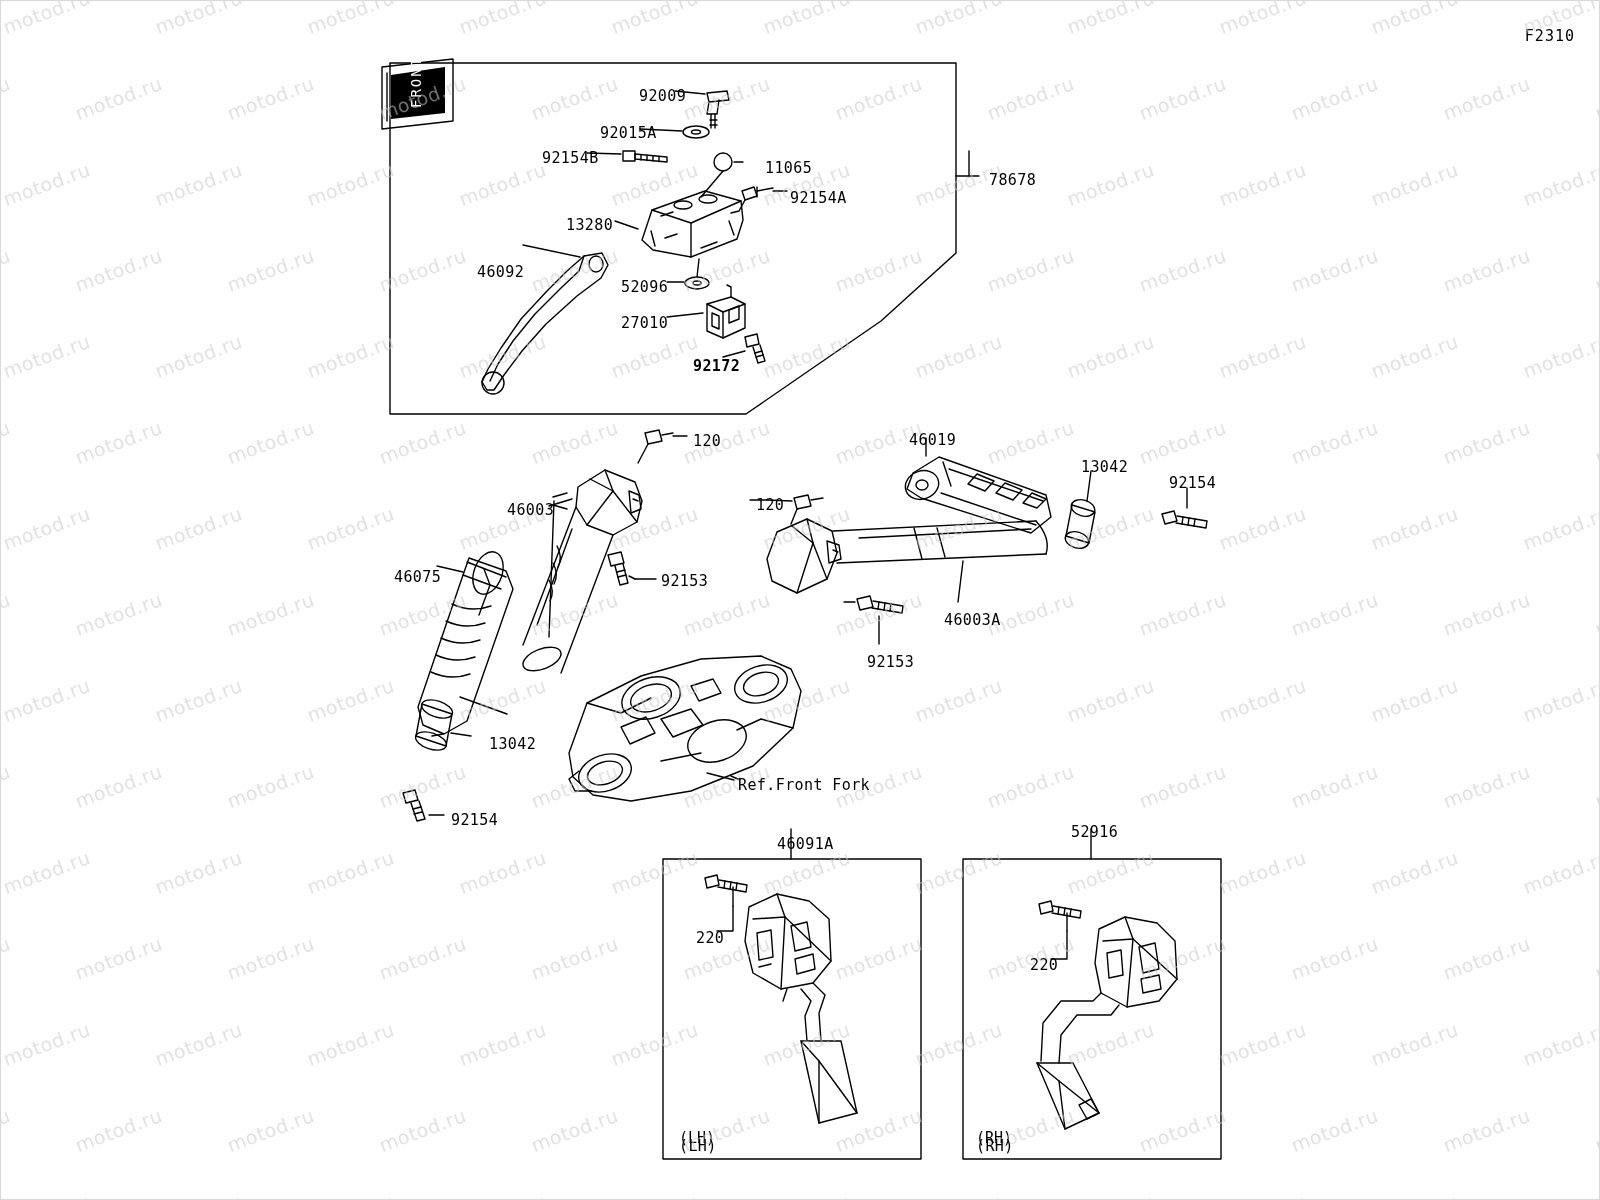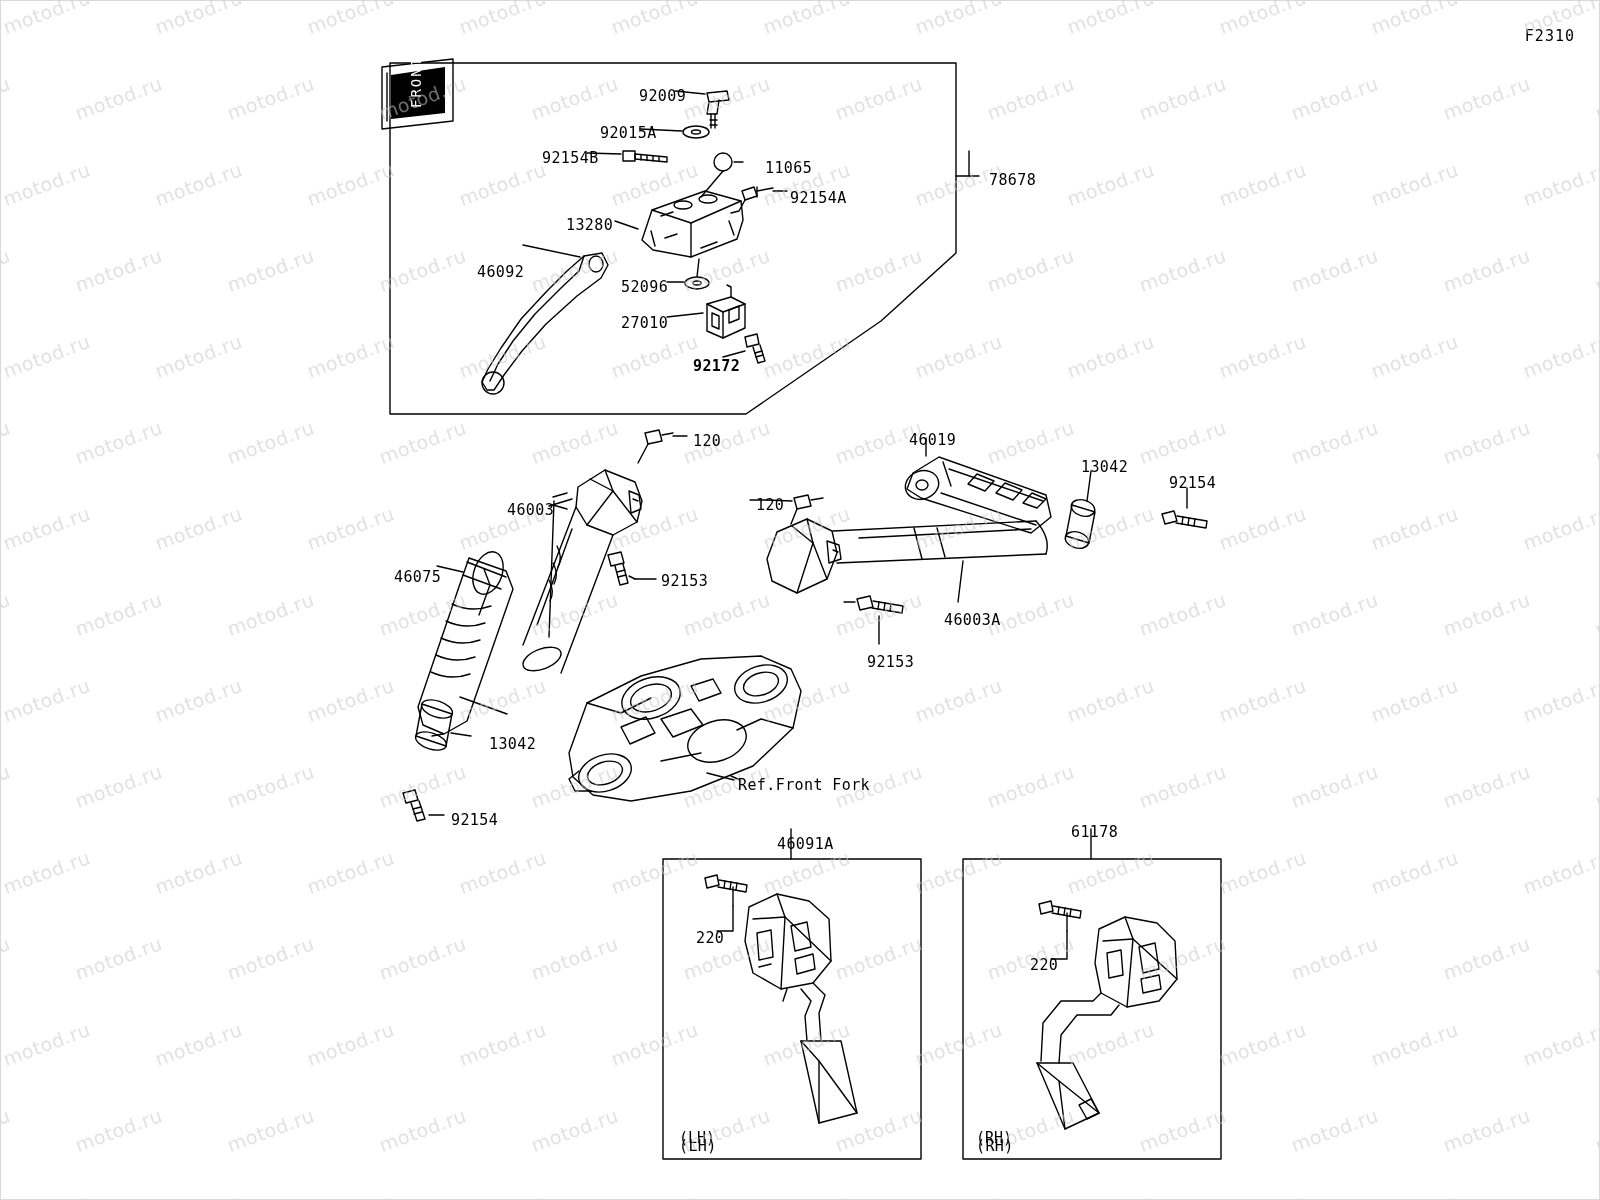--- a/index.html
+++ b/index.html
@@ -576,21 +576,21 @@
       <div class="lbl" style="left: 755px; top: 495px;">120</div>
       <div class="lbl" style="left: 393px; top: 567px;">46075</div>
       <div class="lbl" style="left: 488px; top: 734px;">13042</div>
       <div class="lbl" style="left: 450px; top: 810px;">92154</div>
       <div class="lbl" style="left: 908px; top: 430px;">46019</div>
       <div class="lbl" style="left: 1080px; top: 457px;">13042</div>
       <div class="lbl" style="left: 1168px; top: 473px;">92154</div>
       <div class="lbl" style="left: 943px; top: 610px;">46003A</div>
       <div class="lbl" style="left: 866px; top: 652px;">92153</div>
       <div class="lbl" style="left: 776px; top: 822px; margin-top: 12px;">46091A</div>
-      <div class="lbl" style="left: 1070px; top: 822px;">61178</div>
+      <div class="lbl" style="left: 1070px; top: 822px;">52916</div>
       <div class="lbl" style="left: 695px; top: 928px;">220</div>
       <div class="lbl" style="left: 1029px; top: 955px;">220</div>
       <div class="lbl" style="left: 678px; top: 1136px;">(LH)</div>
       <div class="lbl" style="left: 975px; top: 1136px;">(RH)</div>
       <div class="lbl" style="left: 737px; top: 775px;">Ref.Front Fork</div>
     </div>
 
   <div class="code-top">F2310</div>
 </div>
 

